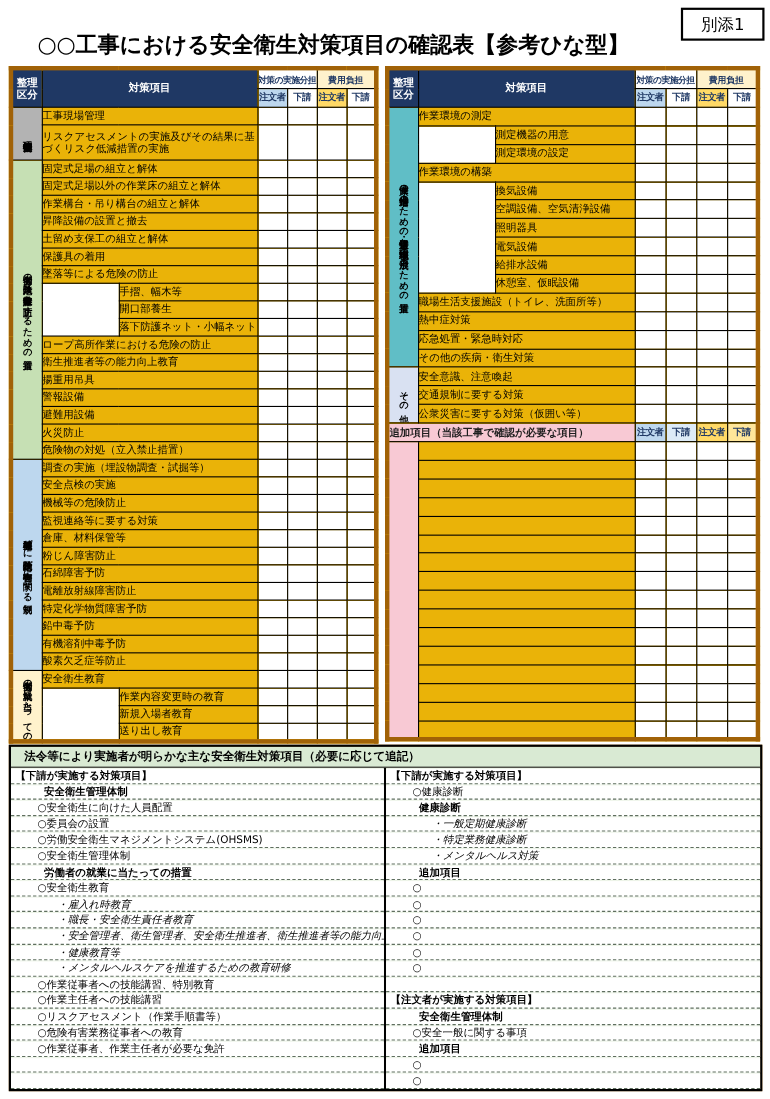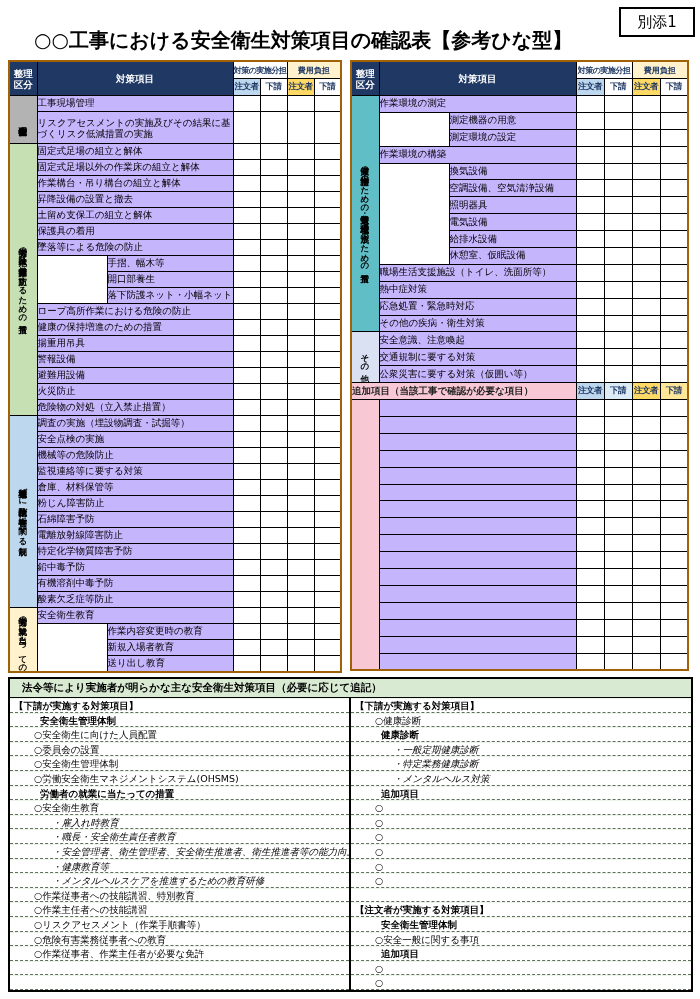--- a/index.html
+++ b/index.html
@@ -1,21 +1,21 @@
 <!DOCTYPE html>
 <html><head>
 <meta charset="utf-8">
 <style>
   html,body{margin:0;padding:0;}
   body{width:700px;height:999px;position:relative;background:#fff;color:#000;
        font-family:"DejaVu Sans","Liberation Sans",sans-serif;}
   .attachment-box{position:absolute;top:7px;left:619px;width:72px;height:26px;border:2px solid #000;
        display:flex;align-items:center;justify-content:center;font-size:15px;background:#fff;}
   .title{position:absolute;top:27px;left:34px;margin:0;font-size:20px;font-weight:bold;white-space:nowrap;}
-  table.mtbl{position:absolute;border-collapse:collapse;table-layout:fixed;border:2px solid #a16207;background:#c4b5fd;padding-left:38px;}
+  table.mtbl{position:absolute;border-collapse:collapse;table-layout:fixed;border:4px solid #a16207;background:#eab308;padding-left:38px;}
   #tbl-left{top:60px;left:8px;width:332px;}
   #tbl-right{top:60px;left:350px;width:337px;}
   .mtbl th,.mtbl td{border:1px solid #000;padding:0;overflow:hidden;vertical-align:middle;}
   .hcat,.hitem{background:#1F3864;color:#fff;font-size:9.5px;font-weight:bold;text-align:center;line-height:11px;height:33px;white-space:normal;padding:0 2px;}
   .himpl{background:#fff;color:#1F3864;font-size:8px;font-weight:bold;text-align:center;height:16px;letter-spacing:-0.5px;}
   .hcost{background:#FFF2CC;color:#1F3864;font-size:8px;font-weight:bold;text-align:center;height:16px;}
   .sh{font-size:8.5px;font-weight:bold;text-align:center;color:#1F3864;height:16px;letter-spacing:-0.5px;}
   .o1{background:#BDD7EE}.s1{background:#fff}.o2{background:#FFD966}.s2{background:#fff}
   .o1b{background:#BDD7EE}.s1b{background:#DDEBF7}.o2b{background:#FFD966}.s2b{background:#FFE699}
   .item{font-size:9.5px;padding:0 3px;white-space:nowrap;text-align:left;}
@@ -156,21 +156,21 @@
         <td class="val"></td>
       </tr>
       <tr style="height: 16px;">
         <td class="item" colspan="2">ロープ高所作業における危険の防止</td>
         <td class="val"></td>
         <td class="val"></td>
         <td class="val"></td>
         <td class="val"></td>
       </tr>
       <tr style="height: 16px;">
-        <td class="item" colspan="2">健康の保持増進のための措置</td>
+        <td class="item" colspan="2">衛生推進者等の能力向上教育</td>
         <td class="val"></td>
         <td class="val"></td>
         <td class="val"></td>
         <td class="val"></td>
       </tr>
       <tr style="height: 16px;">
         <td class="item" colspan="2">揚重用吊具</td>
         <td class="val"></td>
         <td class="val"></td>
         <td class="val"></td>
@@ -593,22 +593,22 @@
   </table>
 
 <div class="legal">
   <div class="legal-title">法令等により実施者が明らかな主な安全衛生対策項目（必要に応じて追記）</div>
   <div class="legal-body">
     <div class="legal-col legal-left" id="legal-left">
         <div class="lr header">【下請が実施する対策項目】</div>
         <div class="lr group">安全衛生管理体制</div>
         <div class="lr item">○安全衛生に向けた人員配置</div>
         <div class="lr item">○委員会の設置</div>
+        <div class="lr item">○労働安全衛生マネジメントシステム(OHSMS)</div>
         <div class="lr item">○安全衛生管理体制</div>
-        <div class="lr item">○労働安全衛生マネジメントシステム(OHSMS)</div>
         <div class="lr group">労働者の就業に当たっての措置</div>
         <div class="lr item">○安全衛生教育</div>
         <div class="lr subitem">・雇入れ時教育</div>
         <div class="lr subitem">・職長・安全衛生責任者教育</div>
         <div class="lr subitem">・安全管理者、衛生管理者、安全衛生推進者、衛生推進者等の能力向上教育</div>
         <div class="lr subitem">・健康教育等</div>
         <div class="lr subitem">・メンタルヘルスケアを推進するための教育研修</div>
         <div class="lr item">○作業従事者への技能講習、特別教育</div>
         <div class="lr item">○作業主任者への技能講習</div>
         <div class="lr item">○リスクアセスメント（作業手順書等）</div>

